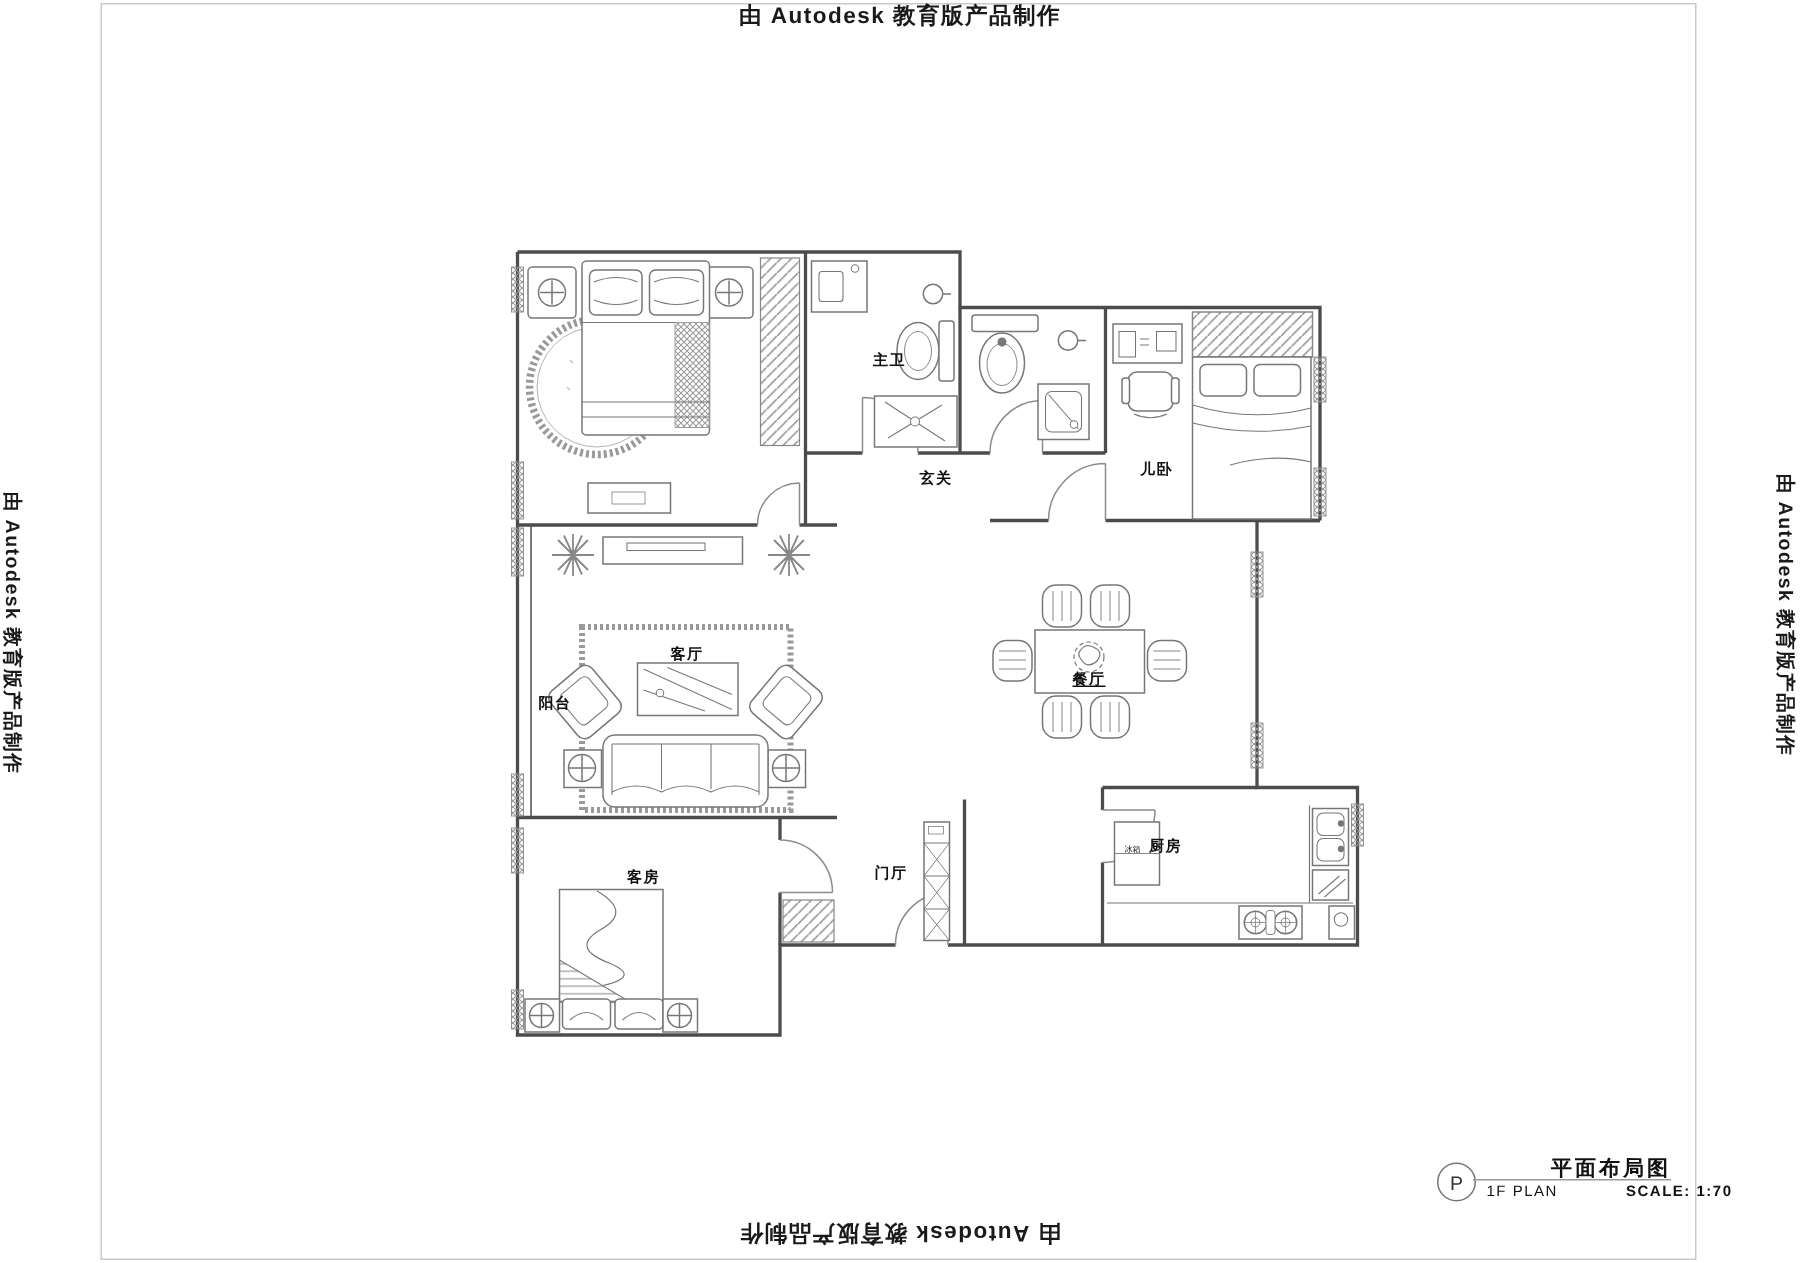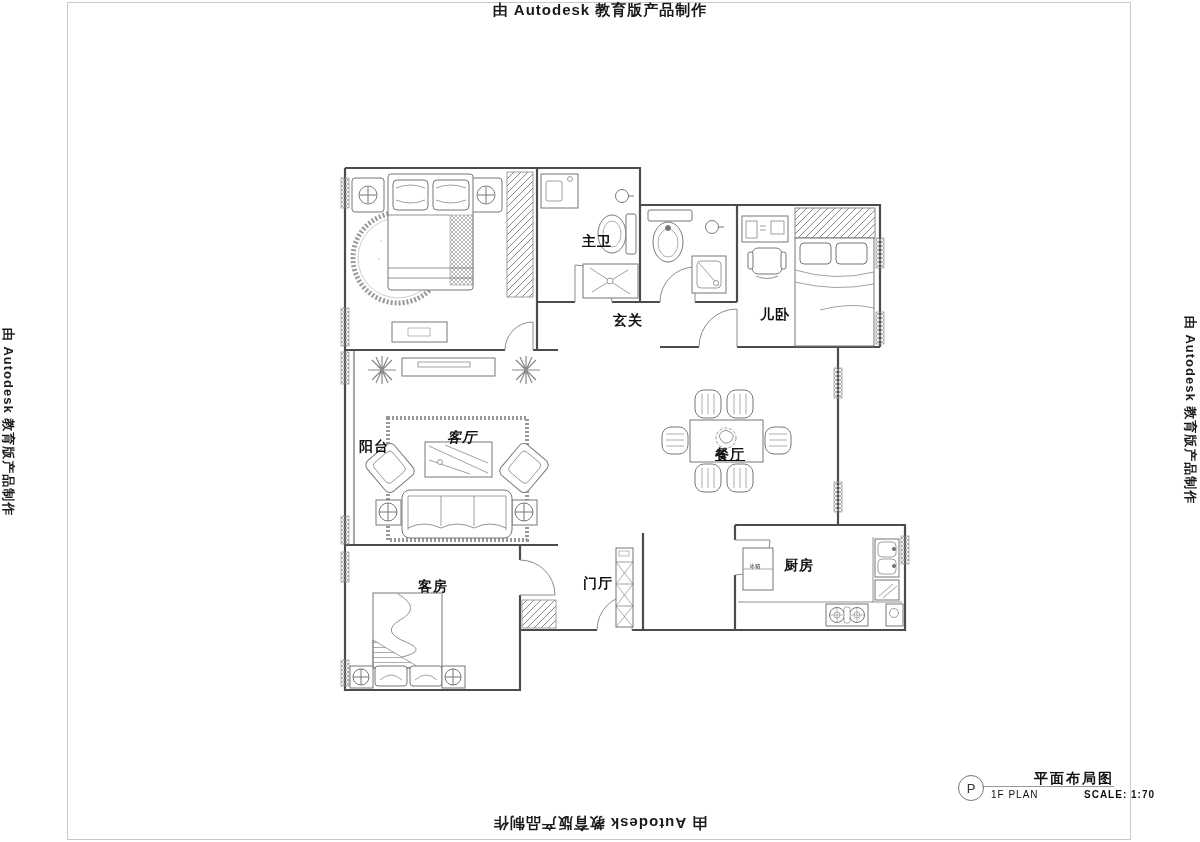--- a/index.html
+++ b/index.html
@@ -6,21 +6,21 @@
   body{width:1200px;height:842px;background:#ffffff;position:relative;overflow:hidden;
        font-family:"Liberation Sans","DejaVu Sans",sans-serif;}
   .sheet-border{position:absolute;left:67px;top:2px;width:1064px;height:838px;
        border:1px solid #c9c9c9;box-sizing:border-box;}
   .wm{position:absolute;color:#1a1a1a;font-size:15px;font-weight:600;white-space:nowrap;
       letter-spacing:1px;}
   .wm-top{left:600px;top:1px;transform:translateX(-50%);}
   .wm-bottom{left:600px;top:822px;transform:translate(-50%,-50%) rotate(180deg);}
   .wm-left{left:8px;top:422px;transform:translate(-50%,-50%) rotate(90deg);font-size:13px;}
   .wm-right{left:1190px;top:410px;transform:translate(-50%,-50%) rotate(90deg);font-size:13px;}
-  .room-label{position:absolute;color:#111;font-size:14px;font-weight:600;white-space:nowrap;
+  .room-label{position:absolute;color:#111;font-size:10px;font-weight:600;white-space:nowrap;
       letter-spacing:1px;}
   .tiny-label{position:absolute;color:#111;font-size:6px;white-space:nowrap;transform:scale(.9);}
   svg.plan{position:absolute;left:0;top:0;}
   
   .tb-circle{position:absolute;left:958px;top:775px;width:24px;height:24px;border:1px solid #777;
       border-radius:50%;color:#333;font-size:13px;display:flex;align-items:center;justify-content:center;}
   .tb-line{position:absolute;left:982px;top:786px;width:132px;height:1px;background:#999;}
   .tb-name{position:absolute;left:1114px;top:770px;transform:translateX(-100%);
       font-size:14px;font-weight:700;color:#111;letter-spacing:2px;white-space:nowrap;}
   .tb-code{position:absolute;left:991px;top:789px;font-size:10px;font-weight:400;color:#111;
@@ -269,25 +269,25 @@
       <path d="M353,677 H369 M361,669 V685"></path>
     <rect x="442" y="666" width="23" height="22"></rect>
     <circle cx="453" cy="677" r="8" fill="none"></circle>
       <path d="M445,677 H461 M453,669 V685"></path>
   </g>
 </svg>
 
 <span class="room-label" style="left:582px;top:233px;">主卫</span>
 <span class="room-label" style="left:613px;top:312px;">玄关</span>
 <span class="room-label" style="left:760px;top:274px;margin-top:32px;">儿卧</span>
-<span class="room-label" style="left:359px;top:438px;">阳台</span>
-<span class="room-label" style="left:447px;top:429px;font-style:italic;">客厅</span>
+<span class="room-label" style="left:359px;top:462px;">阳台</span>
+<span class="room-label" style="left:447px;top:429px;">客厅</span>
 <span class="room-label" style="left:715px;top:446px;text-decoration:underline;">餐厅</span>
 <span class="room-label" style="left:583px;top:575px;font-family:Liberation Mono, monospace;">门厅</span>
-<span class="room-label" style="left:784px;top:557px;">厨房</span>
+<span class="room-label" style="left:766px;top:557px;">厨房</span>
 <span class="room-label" style="left:418px;top:578px;">客房</span>
 <span class="tiny-label" style="left:749px;top:562px;">冰箱</span>
 
 <div class="tb-circle">P</div>
 <div class="tb-line"></div>
 <div class="tb-name">平面布局图</div>
 <div class="tb-code">1F  PLAN</div>
 <div class="tb-scale">SCALE: 1:70</div>
 
 </body></html>

